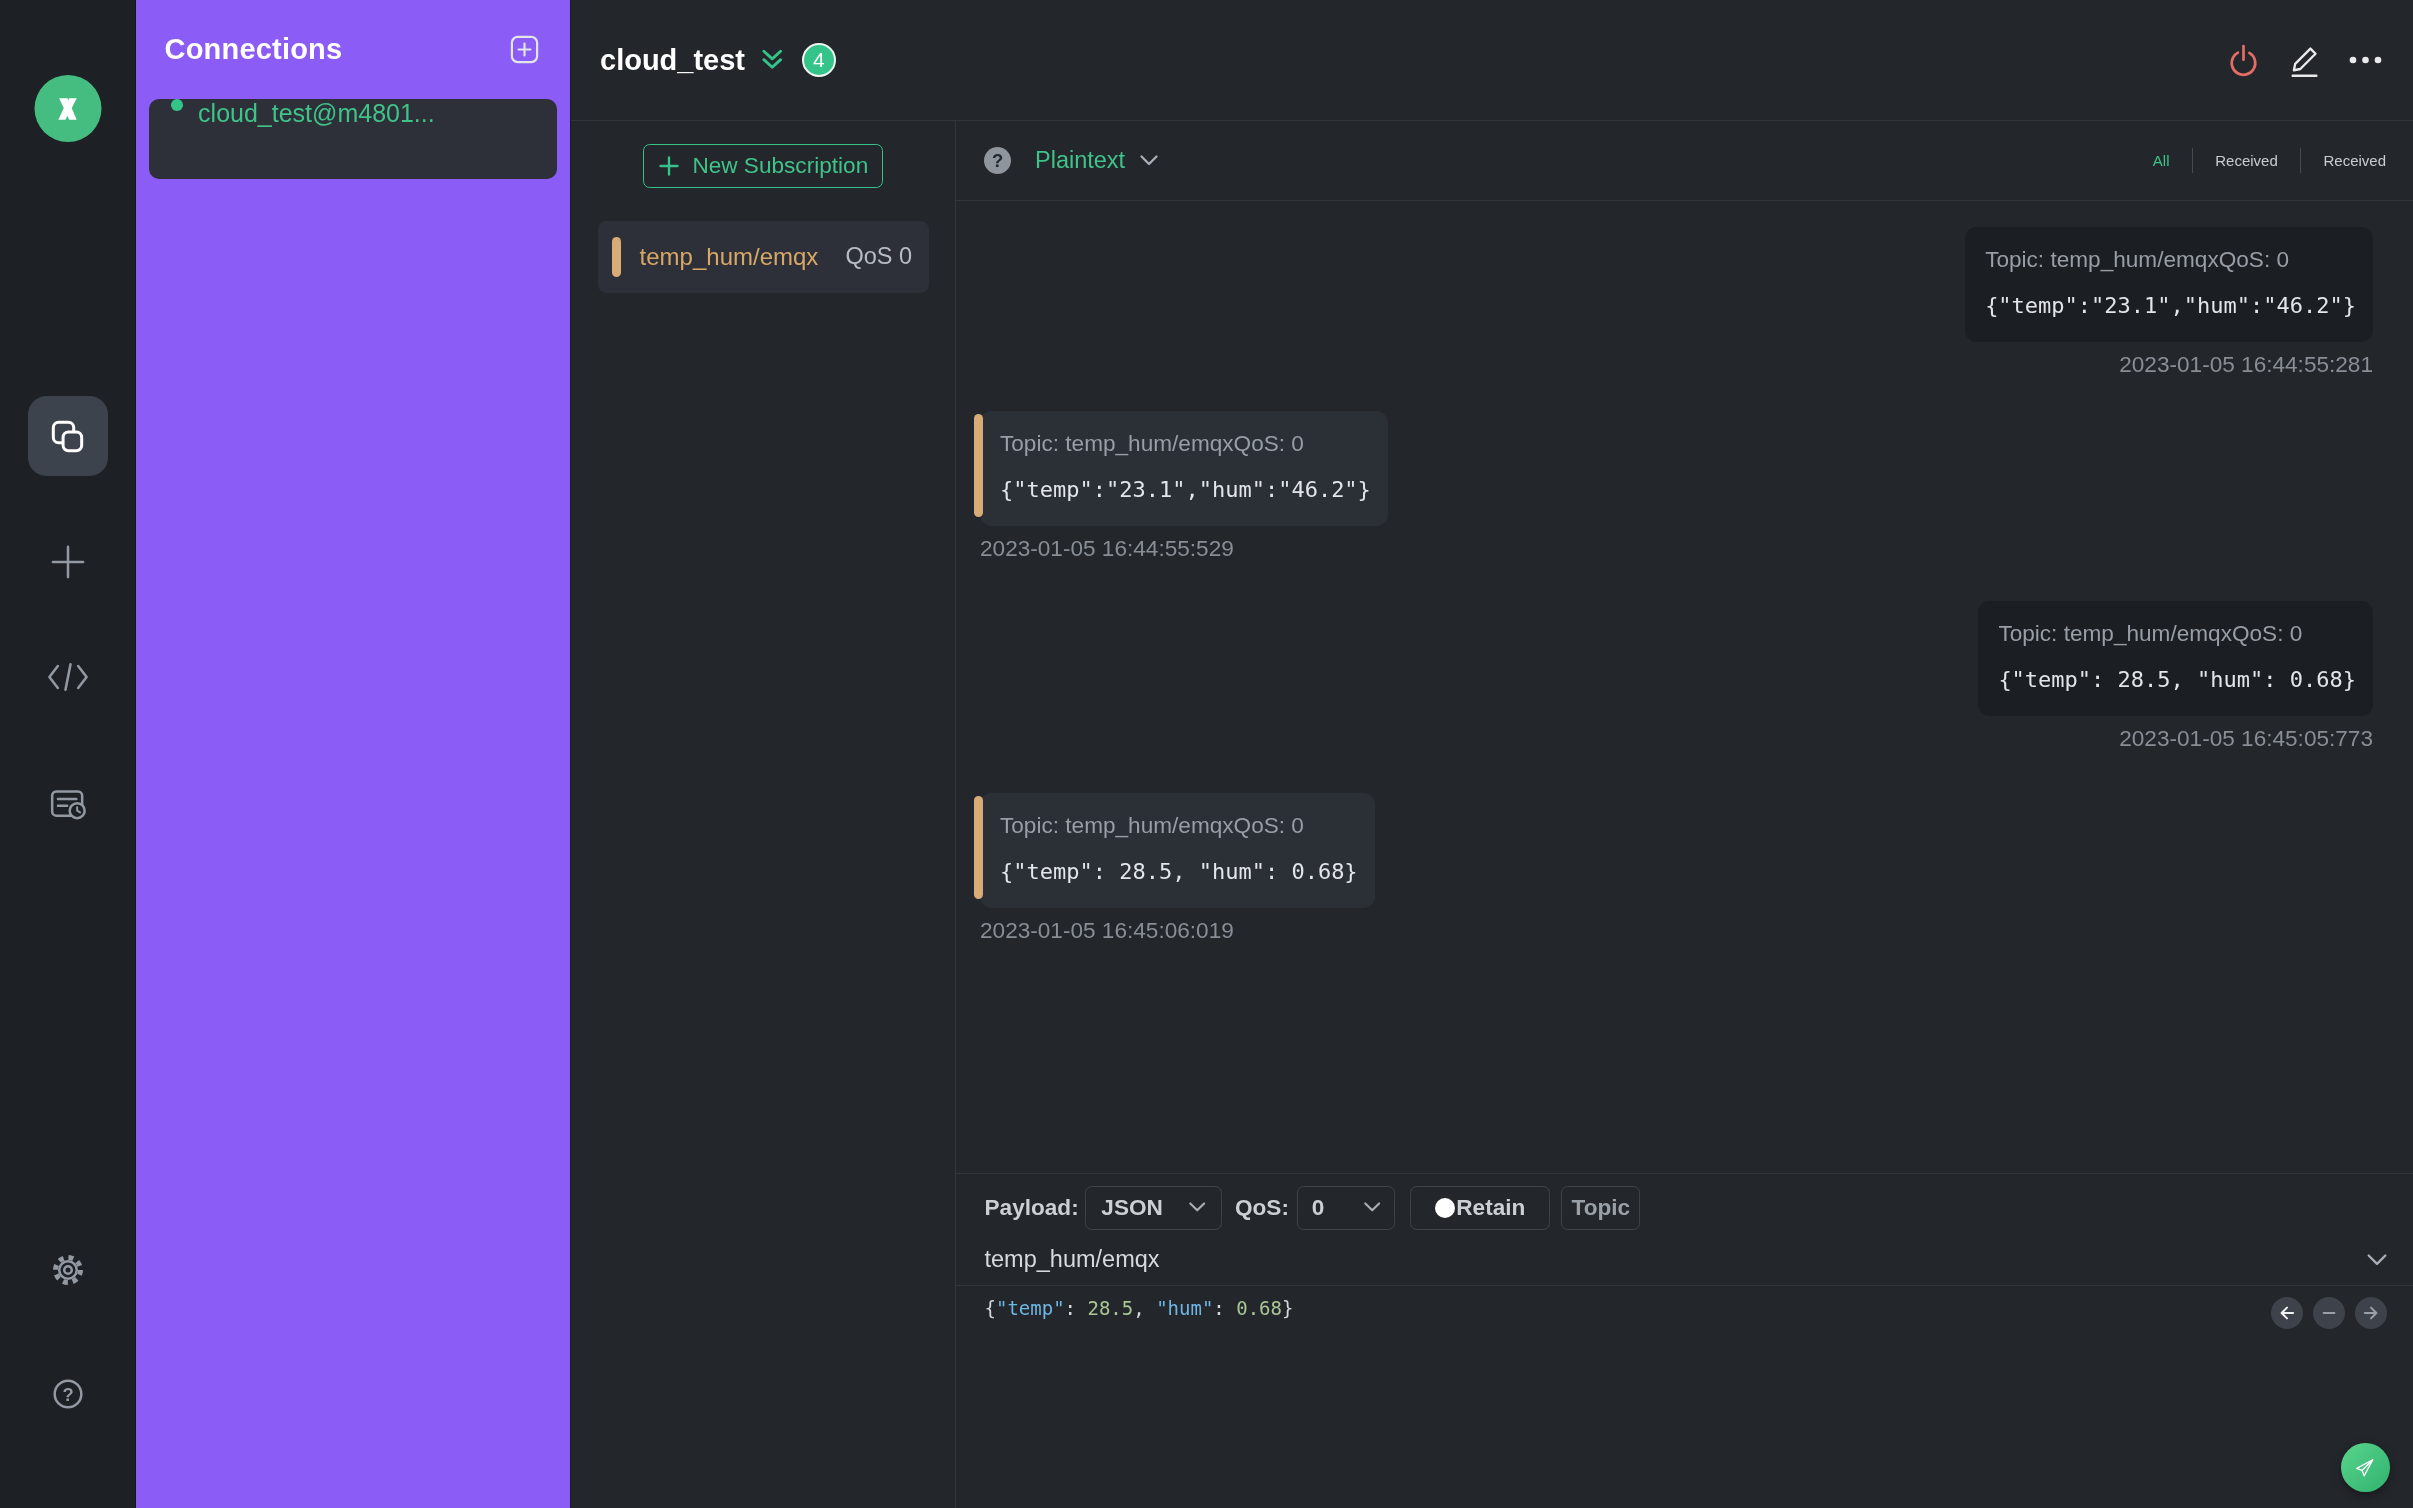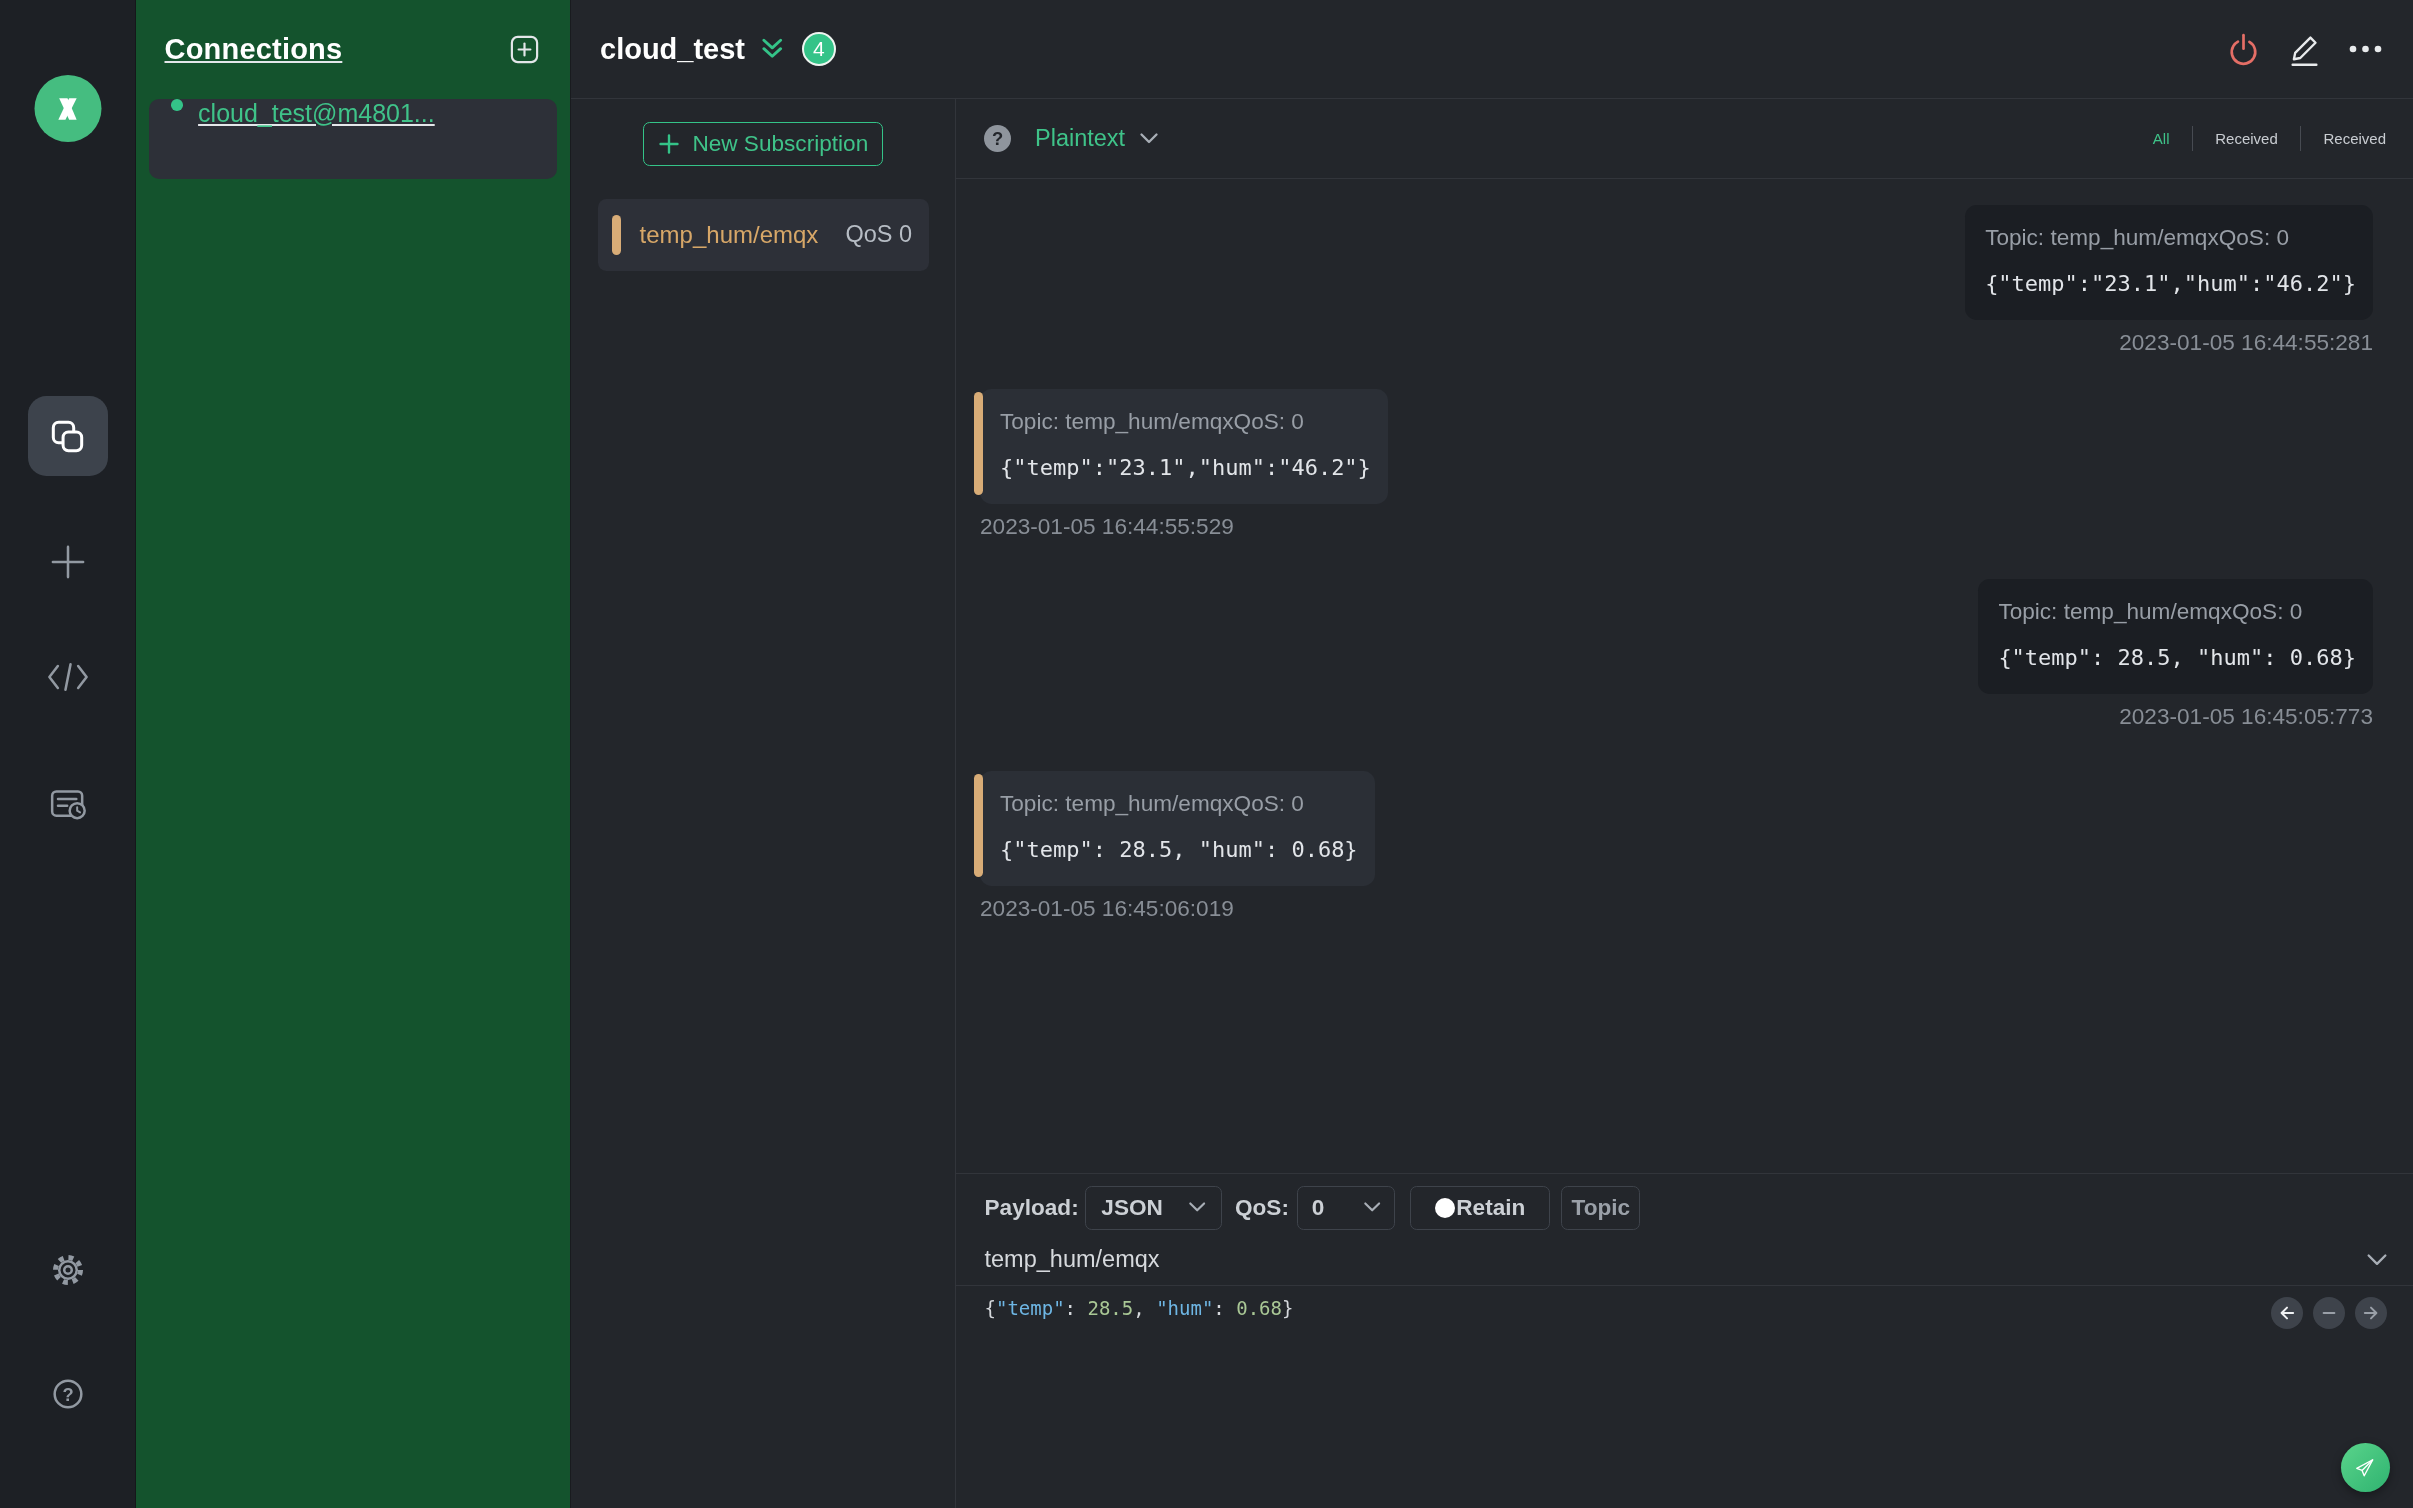--- a/index.html
+++ b/index.html
@@ -16,34 +16,34 @@
     width:136px; background:#1d2025; border-right:1.7px solid #15171a;
     position:relative; flex:none;
   }
   .rail .r-item { position:absolute; left:50%; transform:translateX(-50%); display:flex; align-items:center; justify-content:center; }
   .logo-circle { width:67px; height:67px; border-radius:50%; background:#45bd80; top:75px; }
   .tile-active { width:80px; height:80px; border-radius:18.4px; background:#3d434c; top:396px; }
   .r-plus { top:541px; } .r-code { top:660px; } .r-log { top:784px; }
   .r-gear { top:1250px; } .r-help { top:1374px; }
 
   
-  .conn-panel { width:435px; background:#14532d; border-right:1.7px solid #191b1f; flex:none;text-decoration:underline; }
+  .conn-panel { width:435px; background:#8b5cf6; border-right:1.7px solid #191b1f; flex:none; }
   .conn-header { height:99px; display:flex; align-items:center; padding:0 27px 0 28.5px; }
   .conn-title { font-size:29px; font-weight:bold; color:#ffffff; letter-spacing:0.2px; }
   .conn-add { margin-left:auto; width:37px; height:37px; display:flex; align-items:center; justify-content:center; cursor:pointer; }
   .conn-item {
     margin:0 13.4px; height:80px; background:#2d3038; border-radius:10px;
     display:flex; align-items:flex-start; padding:0 22px; cursor:pointer;
   }
   .conn-dot { width:11.7px; height:11.7px; border-radius:50%; background:#34c388; flex:none; }
   .conn-name { margin-left:15px; font-size:25px; color:#3fc389; }
 
   
   .main { flex:1; display:flex; flex-direction:column; min-width:0; }
-  .topbar { height:99px; border-bottom:1.7px solid #32353b; display:flex; align-items:center; padding:0 28.5px 0 29px; flex:none; }
+  .topbar { height:121px; border-bottom:1.7px solid #32353b; display:flex; align-items:center; padding:0 28.5px 0 29px; flex:none; }
   .top-title { font-size:29px; font-weight:bold; color:#ffffff; }
   .top-collapse { margin-left:13.4px; display:flex; align-items:center; cursor:pointer; }
   .badge {
     margin-left:15px; width:34px; height:34px; border-radius:50%;
     background:#34c388; border:2.5px solid #eef4f0; color:#fff;
     font-size:21px; display:flex; align-items:center; justify-content:center;
   }
   .top-actions { margin-left:auto; display:flex; align-items:center; gap:22px; }
   .icon-btn { width:39px; height:39px; display:flex; align-items:center; justify-content:center; cursor:pointer; }
 

